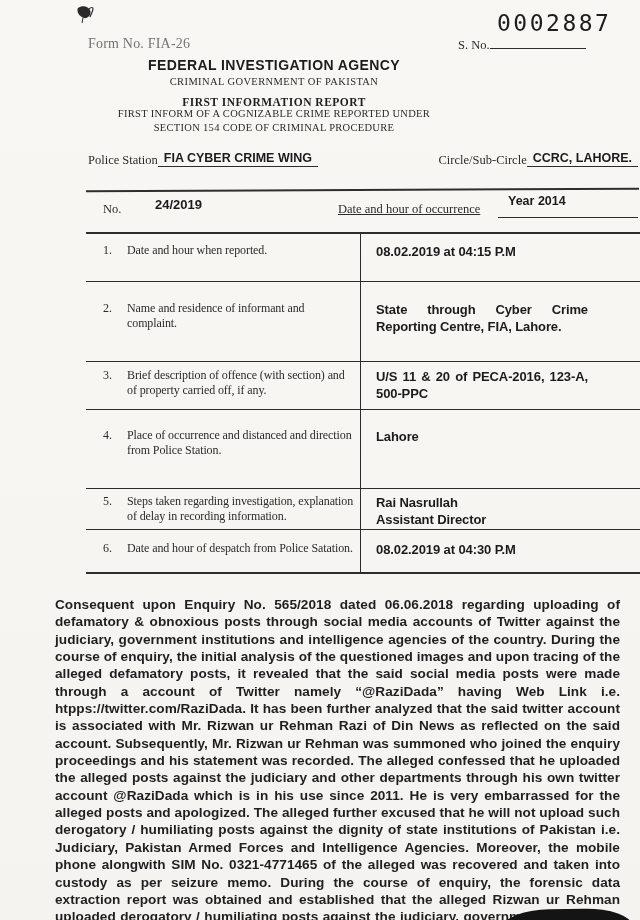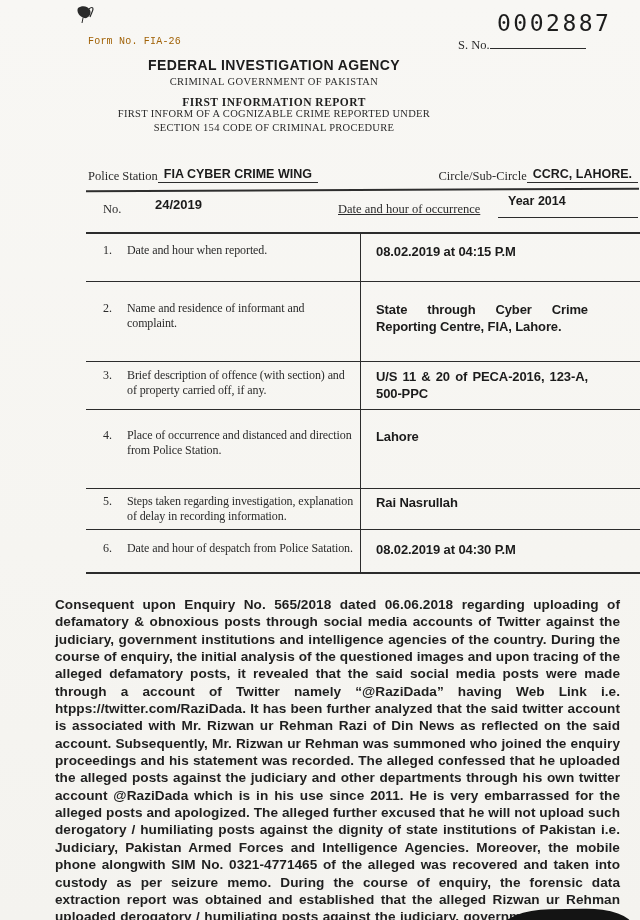--- a/index.html
+++ b/index.html
@@ -8,42 +8,42 @@
     background: linear-gradient(180deg, #f8f7f4 0%, #f6f5f1 60%, #f4f3ef 100%);
     position: relative; overflow: hidden;
     font-family: "Liberation Serif", serif;
     color: #262626;
     -webkit-font-smoothing: antialiased;
   }
   .abs { position: absolute; }
 
   
   .ink-blob { left: 72px; top: 4px; width: 34px; height: 30px; }
-  .form-no { left: 88px; top: 36px; font-size: 10px; color: #a16207; letter-spacing: 0.2px; font-family: Liberation Mono, monospace; }
+  .form-no { left: 88px; top: 36px; font-size: 14px; color: #737373; letter-spacing: 0.2px; }
   .serial-stamp {
     left: 497px; top: 10px;
     font-family: "DejaVu Sans Mono", monospace;
     font-size: 23px; letter-spacing: 2.5px; color: #1d1d1d;
   }
   .sno-wrap { left: 458px; top: 36px; font-size: 12.5px; color: #2b2b2b; white-space: nowrap; }
   .sno-line { display: inline-block; width: 96px; border-bottom: 1.4px solid #2c2c2c; height: 12px; }
 
   
   .header-block { left: 0; top: 57px; width: 548px; text-align: center; }
   .agency-title {
     font-family: "Liberation Sans", sans-serif; font-weight: bold;
     font-size: 14px; letter-spacing: 0.4px; color: #1c1c1c;
   }
   .agency-sub { font-size: 10.5px; letter-spacing: 0.4px; margin-top: 3px; color: #2a2a2a; }
   .report-title { font-weight: bold; font-size: 11.5px; letter-spacing: 0.5px; margin-top: 9px; color: #1e1e1e; }
   .report-sub1 { font-size: 10.5px; letter-spacing: 0.3px; color: #2a2a2a; }
   .report-sub2 { font-size: 10.5px; letter-spacing: 0.3px; margin-top: 3px; color: #2a2a2a; }
 
   
-  .ps-row { left: 88px; top: 169px; width: 550px; display: flex; justify-content: space-between; font-size: 12.5px; }
+  .ps-row { left: 88px; top: 153px; width: 550px; display: flex; justify-content: space-between; font-size: 12.5px; }
   .fill-label { color: #2b2b2b; white-space: nowrap; }
   .fill-value {
     font-family: "Liberation Sans", sans-serif; font-weight: bold; font-size: 12.5px;
     color: #1b1b1b; border-bottom: 1.4px solid #2c2c2c;
     padding: 0 6px 1px 6px; white-space: nowrap;
     position: relative; top: -2px;
   }
   .rule { background: #2e2e2e; height: 2px; }
   .rule-1 { left: 86px; top: 189px; width: 553px; transform: rotate(-0.25deg); }
 
@@ -177,20 +177,21 @@
       <div class="a-value">Lahore</div>
     </div>
   </div>
   <div class="fir-row">
     <div class="cell-q">
       <span class="q-num">5.</span>
       <span class="q-label">Steps taken regarding investigation, explanation of delay in recording information.</span>
     </div>
     <div class="cell-a">
       <div class="a-value2 a-value">Rai Nasrullah</div>
+      <div class="a-value2 a-value">Assistant Director</div>
     </div>
   </div>
   <div class="fir-row">
     <div class="cell-q">
       <span class="q-num">6.</span>
       <span class="q-label">Date and hour of despatch from Police Satation.</span>
     </div>
     <div class="cell-a">
       <div class="a-value">08.02.2019 at 04:30 P.M</div>
     </div>

